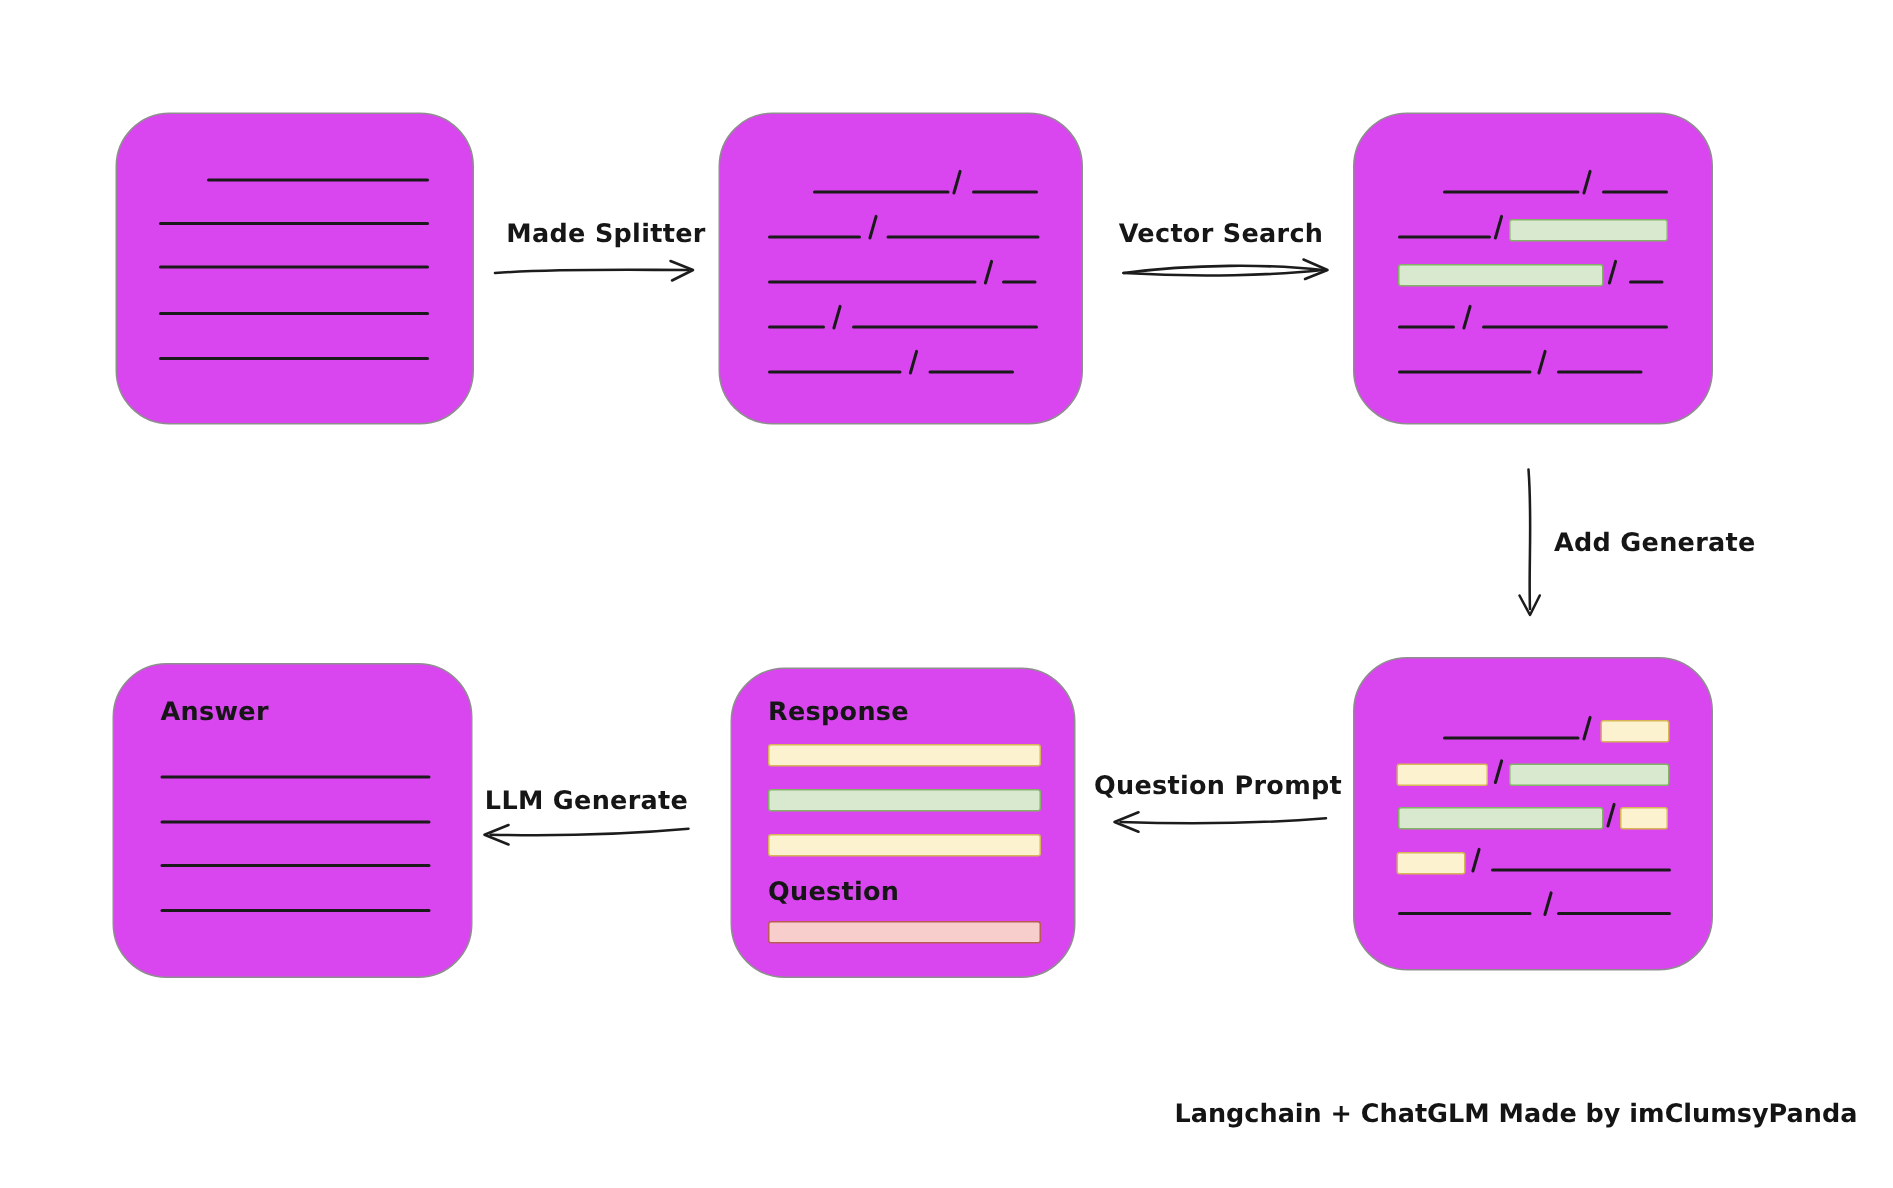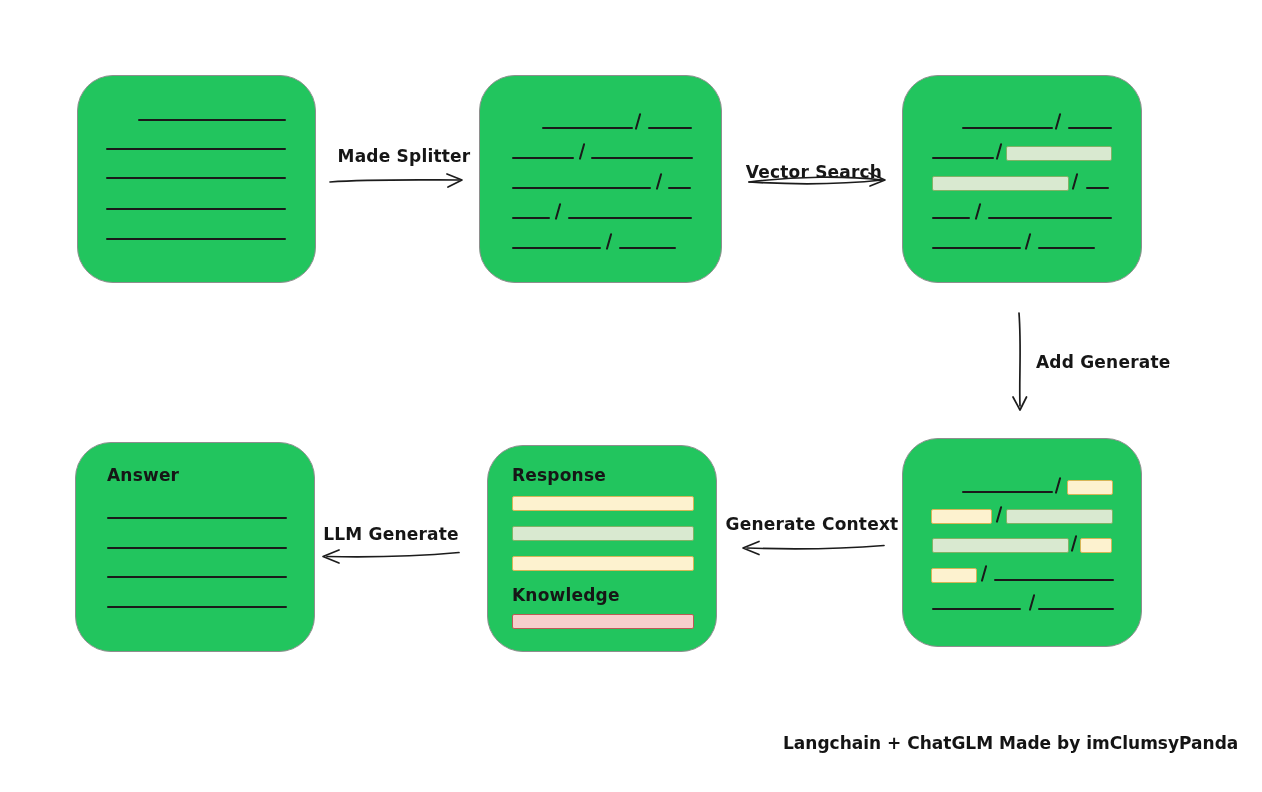--- a/index.html
+++ b/index.html
@@ -1,18 +1,18 @@
 <!DOCTYPE html>
 <html style="--ink: #1a1a1a; --green-fill: #d9e9d0; --green-stroke: #82b366; --yellow-fill: #fdf2cf; --yellow-stroke: #d6b656; --red-fill: #f8cecc; --red-stroke: #bb5b55;"><head>
 <meta charset="utf-8">
 <style>
   html,body{margin:0;padding:0;background:#fff;}
   .canvas{position:relative;width:1262px;height:792px;background:#ffffff;overflow:hidden;
           font-family:"DejaVu Sans",sans-serif;color:#1b1b1b;}
-  .box{position:absolute;border:1.4px solid #8e8e8e;border-radius:36px;background:#22c55e;box-sizing:border-box;}
+  .box{position:absolute;border:1.4px solid #8e8e8e;border-radius:36px;background:#d946ef;box-sizing:border-box;}
   .gline{position:absolute;height:2px;background:var(--ink,#1a1a1a);border-radius:1px;}
   .gslash{position:absolute;width:2.4px;height:17px;background:var(--ink,#1a1a1a);border-radius:1.2px;transform:rotate(16deg);}
   .grect{position:absolute;height:15px;box-sizing:border-box;border:1.4px solid;border-radius:2px;}
   .grect.green{background:var(--green-fill);border-color:var(--green-stroke);}
   .grect.yellow{background:var(--yellow-fill);border-color:var(--yellow-stroke);}
   .grect.red{background:var(--red-fill);border-color:var(--red-stroke);}
   .lbl{position:absolute;font-size:17px;font-weight:600;letter-spacing:.2px;white-space:nowrap;color:#161616;}
   .lbl.center{transform:translateX(-50%);}
   .arrows{position:absolute;left:0;top:0;width:1262px;height:792px;pointer-events:none;}
   .arrows path{fill:none;stroke:#1c1c1c;stroke-width:1.7;stroke-linecap:round;stroke-linejoin:round;}
@@ -80,39 +80,39 @@
       <div class="grect yellow" style="left: 28px; top: 129px; width: 46px;"></div>
       <div class="gslash" style="left: 80px; top: 126px;"></div>
       <div class="gline" style="left: 91px; top: 140px; width: 120px;"></div>
       <div class="gline" style="left: 29px; top: 169px; width: 89px;"></div>
       <div class="gslash" style="left: 128px; top: 155px;"></div>
       <div class="gline" style="left: 135px; top: 169px; width: 76px;"></div>
     </div>
 
   <div class="box" style="left:487px;top:445px;width:230px;height:207px;">
     <span class="lbl" style="left:24px;top:19px;">Response</span>
-    <span class="lbl" style="left:24px;top:139px;">Knowledge</span>
+    <span class="lbl" style="left:24px;top:139px;">Question</span>
   <div class="grect yellow" style="left: 24px; top: 50px; width: 182px;"></div>
       <div class="grect green" style="left: 24px; top: 80px; width: 182px;"></div>
       <div class="grect yellow" style="left: 24px; top: 110px; width: 182px;"></div>
       <div class="grect red" style="left: 24px; top: 168px; width: 182px;"></div>
     </div>
 
   <div class="box" style="left:75px;top:442px;width:240px;height:210px;">
     <span class="lbl" style="left:31px;top:22px;">Answer</span>
   <div class="gline" style="left: 31px; top: 74px; width: 180px;"></div>
       <div class="gline" style="left: 31px; top: 104px; width: 180px;"></div>
       <div class="gline" style="left: 31px; top: 133px; width: 180px;"></div>
       <div class="gline" style="left: 31px; top: 163px; width: 180px;"></div>
     </div>
 
   <span class="lbl center" style="left:404px;top:146px;">Made Splitter</span>
-  <span class="lbl center" style="left:814px;top:146px;margin-top:16px;">Vector Search</span>
+  <span class="lbl center" style="left:814px;top:146px;">Vector Search</span>
   <span class="lbl" style="left:1036px;top:352px;">Add Generate</span>
-  <span class="lbl center" style="left:812px;top:514px;">Generate Context</span>
+  <span class="lbl center" style="left:812px;top:514px;">Question Prompt</span>
   <span class="lbl center" style="left:391px;top:524px;">LLM Generate</span>
 
   <div class="caption">Langchain + ChatGLM Made by imClumsyPanda</div>
 
   <svg class="arrows" viewBox="0 0 1262 792">
     <g>
       <path d="M330 182 C 372 179 422 180 459 180"></path>
       <path d="M447 174 L462 180 L448 187"></path>
     </g>
     <g>

